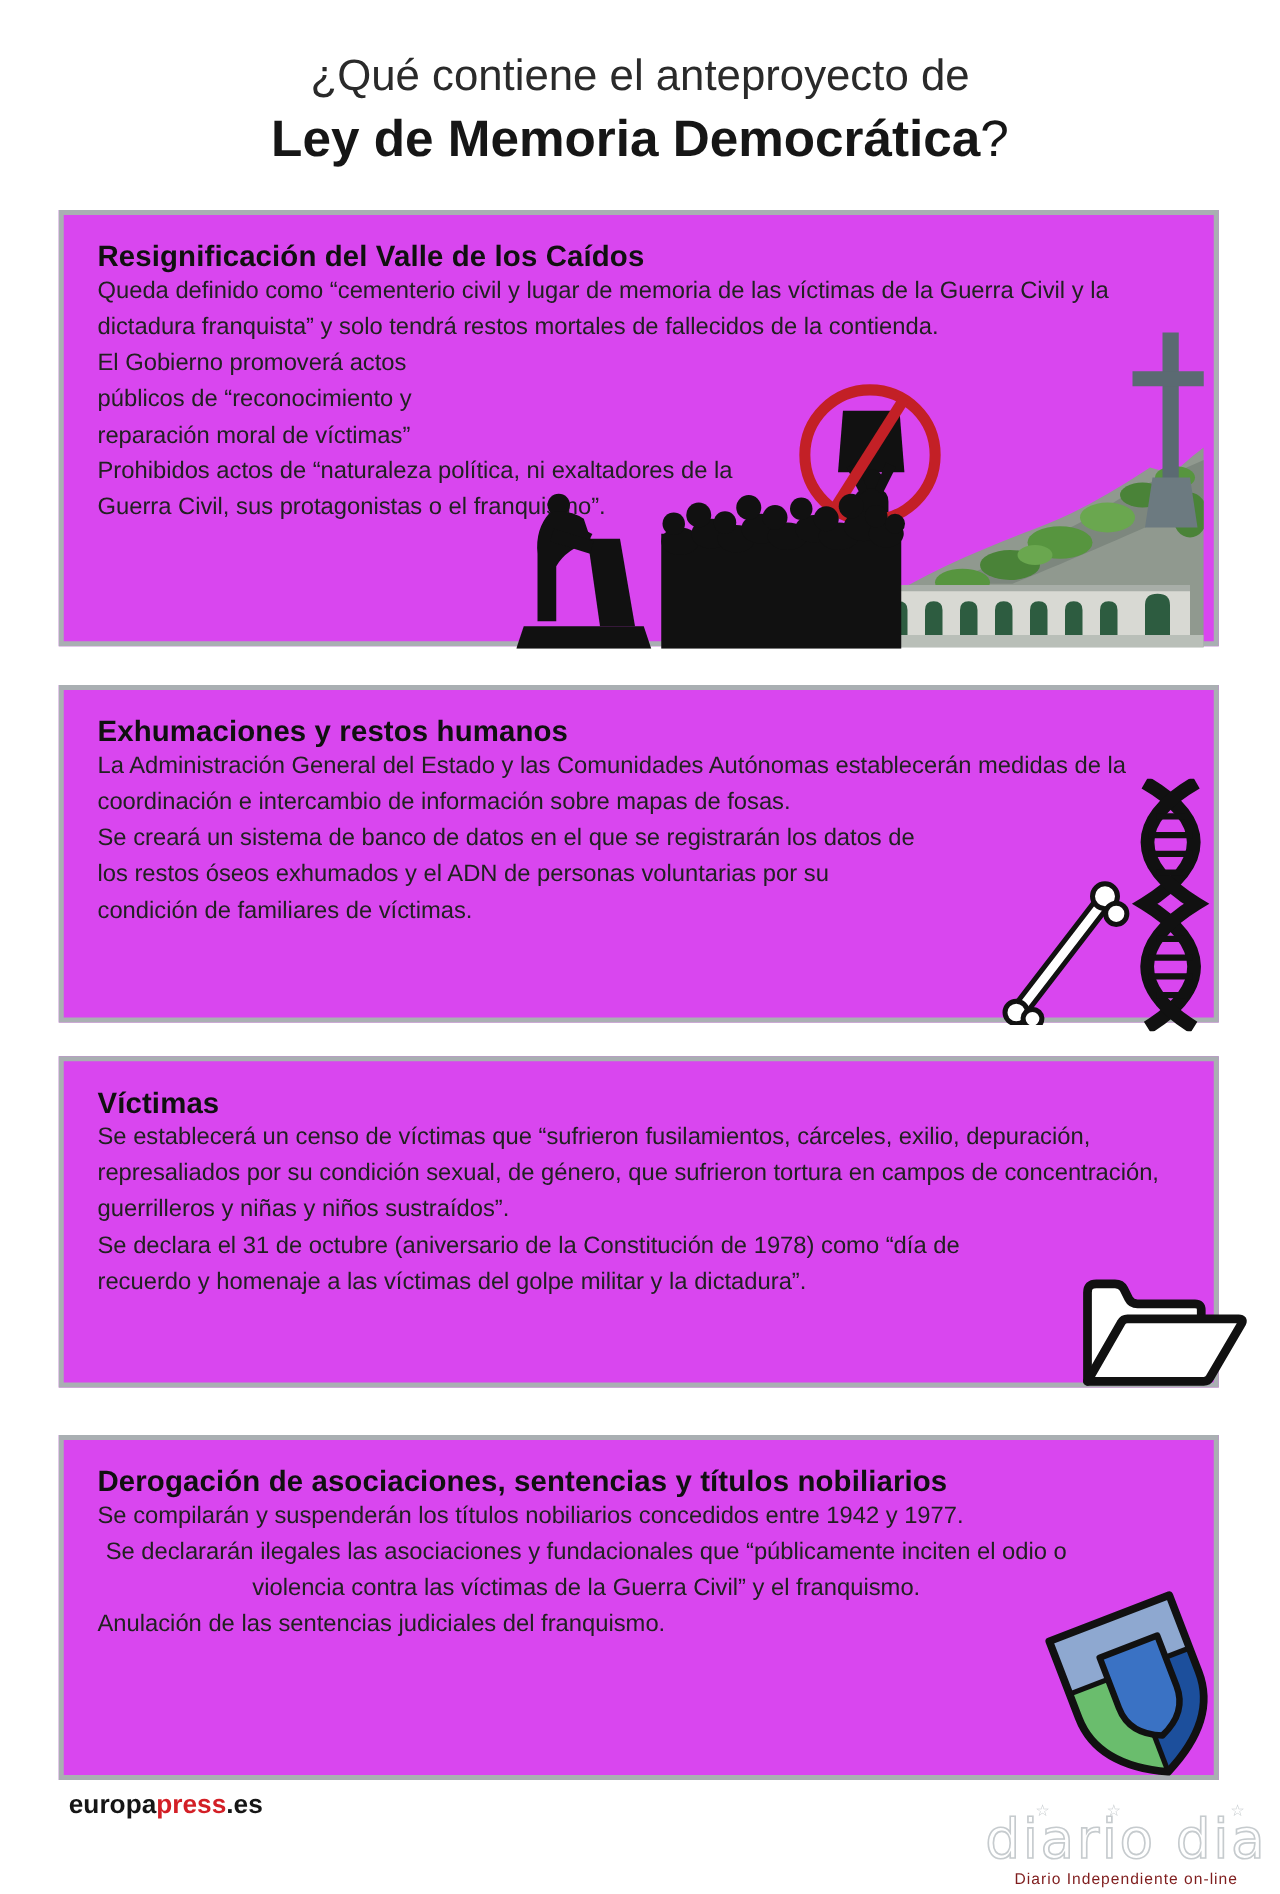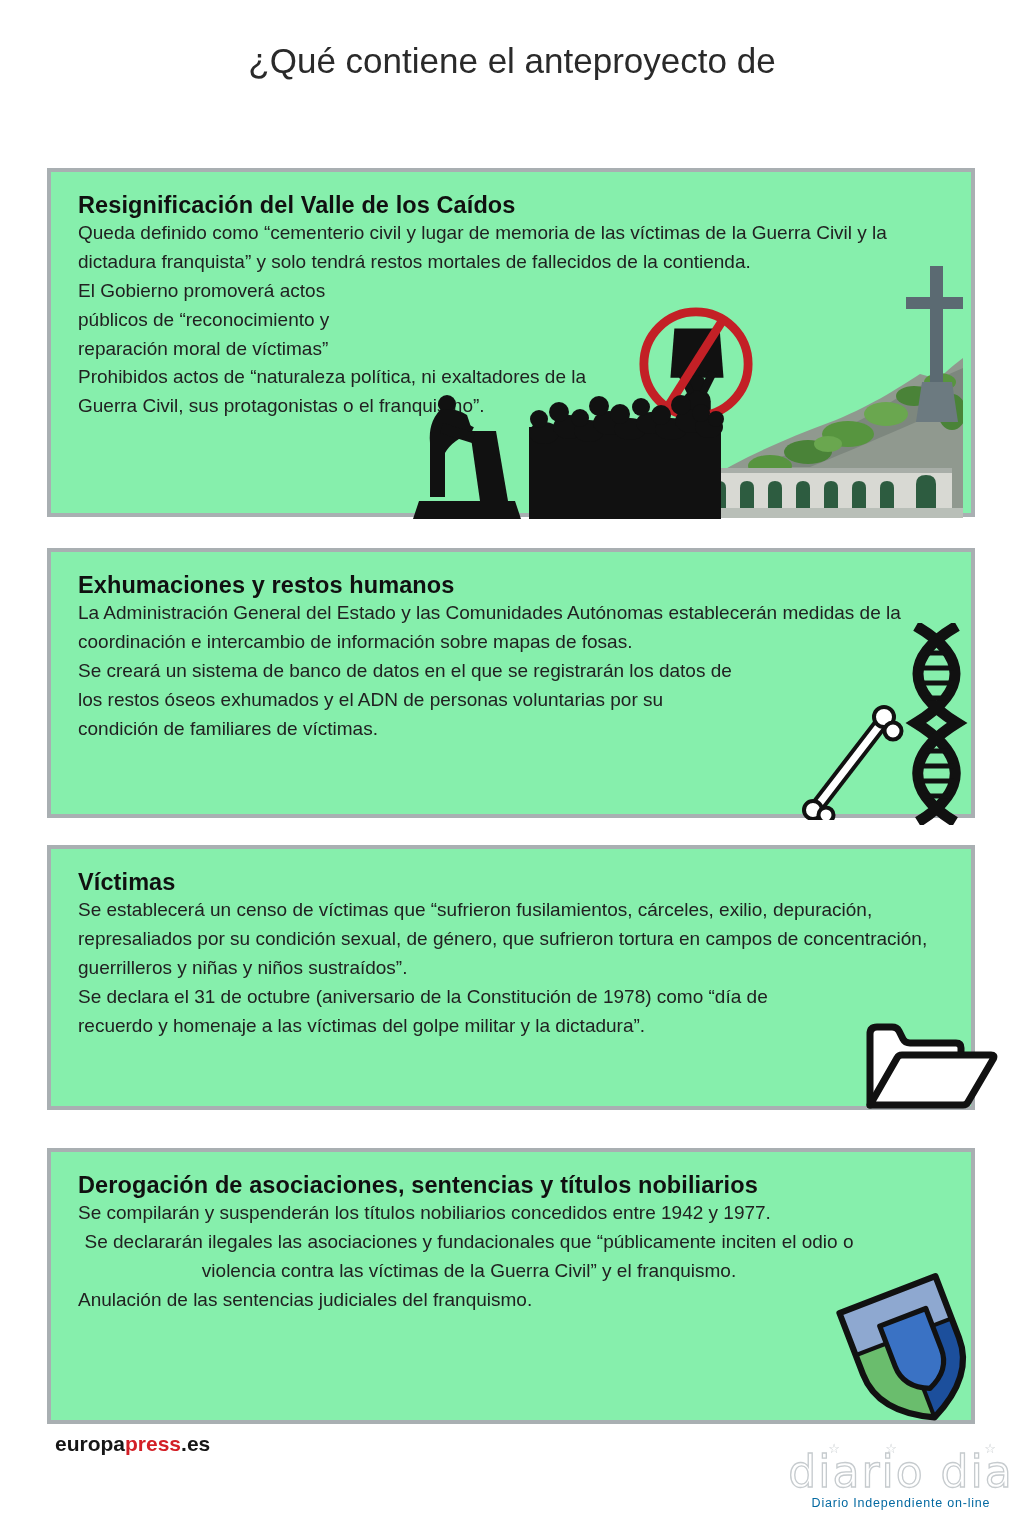--- a/index.html
+++ b/index.html
@@ -4,21 +4,21 @@
 <style>
   html,body{margin:0;padding:0;background:#fff;}
   .page{position:relative;width:1024px;height:1515px;background:#ffffff;overflow:hidden;
         font-family:"Liberation Sans",sans-serif;color:#212121;}
   
   .title{position:absolute;top:38px;left:0;width:100%;text-align:center;margin:0;font-weight:400;line-height:1.32;}
   .title .t1{font-size:35px;color:#2a2a2a;}
   .title .t2{font-size:41px;color:#161616;}
   .title .t2 .bold{font-weight:700;}
   
-  .box{position:absolute;left:47px;width:928px;background:#86efac;border:4px solid #a9afb2;box-sizing:border-box;z-index:0;}
+  .box{position:absolute;left:47px;width:928px;background:#d946ef;border:4px solid #a9afb2;box-sizing:border-box;z-index:0;}
   .box1{top:168px;height:349px;}
   .box2{top:548px;height:270px;}
   .box3{top:845px;height:265px;}
   .box4{top:1148px;height:276px;}
   .box-inner{padding:20px 26px 0 27px;}
   .box h2{font-size:23.5px;margin:0;font-weight:700;color:#101010;letter-spacing:0.1px;}
   p.body{font-size:19px;line-height:1.52;margin:0;color:#212121;}
   .b{font-weight:400;}
   .s1p1{margin-top:15px;max-width:876px;}
   .s1p2{margin-top:23px;max-width:565px;}
@@ -41,29 +41,30 @@
   .ill-shield{left:847px;top:1282px;width:128px;height:148px;z-index:2;transform:rotate(-21deg);}
   
   .ep{position:absolute;left:55px;top:1432px;font-size:21px;font-weight:700;color:#161616;z-index:4;}
   .ep .red{color:#d31f26;}
   .wm{position:absolute;left:778px;top:1450px;width:246px;text-align:center;z-index:1;}
   .wm-logo{font-family:"DejaVu Sans",sans-serif;font-size:44px;font-weight:400;letter-spacing:2px;
            color:rgba(255,255,255,0);-webkit-text-stroke:1.3px #c6cbce;line-height:1;}
   .wm-star{position:absolute;top:-9px;font-size:13px;color:#c6cbce;-webkit-text-stroke:0;}
   .st1{left:40px;} .st2{left:97px;} .st3{left:196px;}
   .wm-logo-wrap{position:relative;display:inline-block;}
-  .wm-tagline{font-size:12.5px;color:#0369a1;letter-spacing:0.8px;margin-top:2px;}
+  .wm-tagline{font-size:12.5px;color:#7f1d1d;letter-spacing:0.8px;margin-top:2px;}
 </style>
 </head>
 <body>
 
 <div class="page">
 
   <h1 class="title">
     <span class="t1">¿Qué contiene el anteproyecto de</span><br>
+    <span class="t2"><span class="bold">Ley de Memoria Democrática</span><span>?</span></span>
   </h1>
 
   <section class="box box1">
     <div class="box-inner">
       <h2>Resignificación del Valle de los Caídos</h2>
       <p class="body s1p1"><span>Queda definido como “cementerio civil y lugar de memoria de las víctimas de la Guerra Civil y la dictadura franquista” y </span><span class="b">solo tendrá restos mortales de fallecidos de la contienda</span><span>.</span></p>
       <p class="body s1p3"><span>El Gobierno promoverá </span><span class="b">actos públicos de “reconocimiento y reparación moral de víctimas</span><span>”</span></p>
       <p class="body s1p2"><span class="b">Prohibidos actos de “naturaleza política</span><span>, ni exaltadores de la Guerra Civil, sus protagonistas o el franquismo”.</span></p>
     </div>
   </section>

